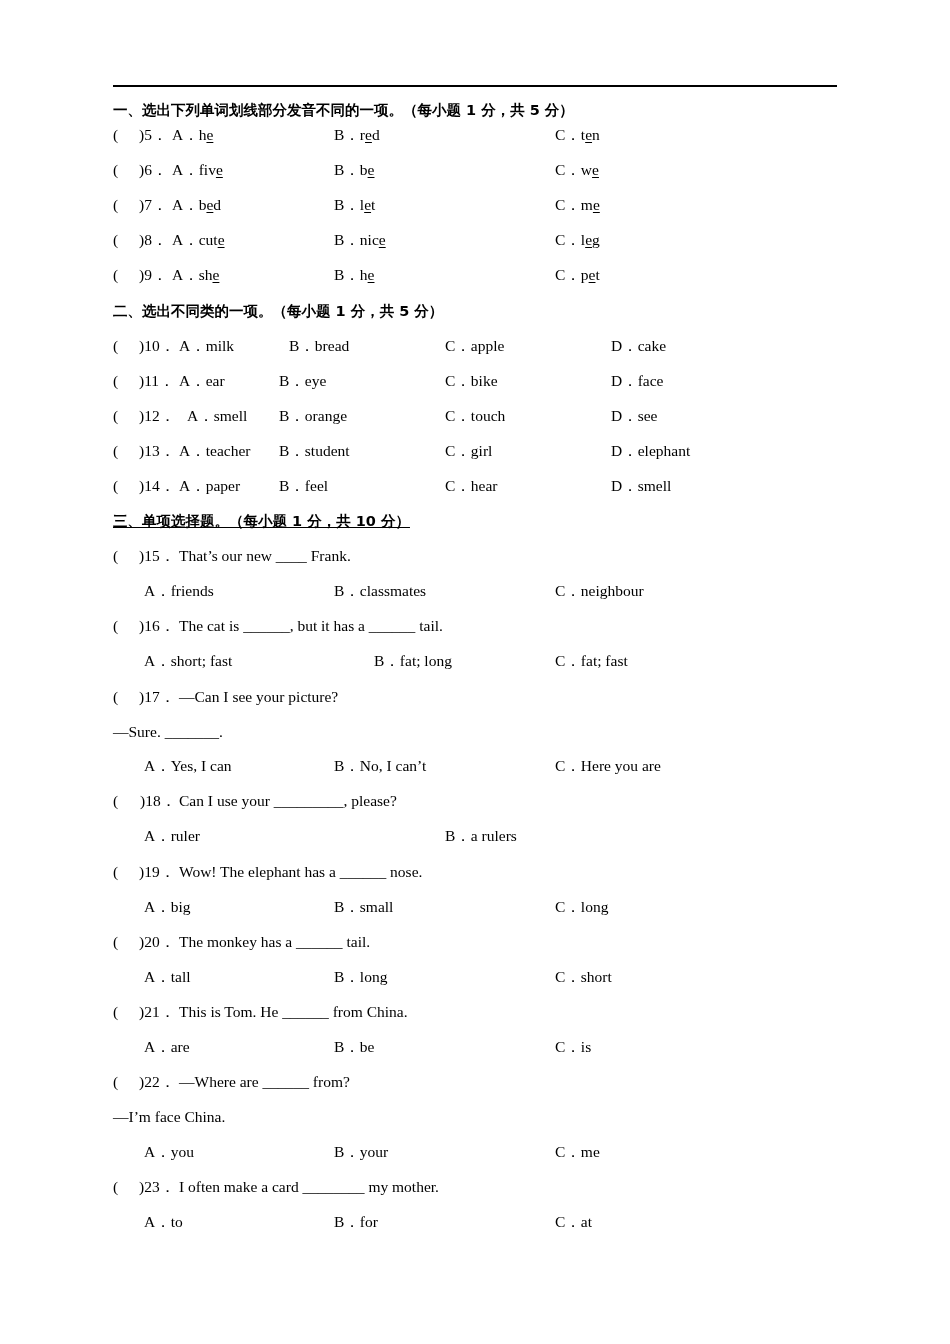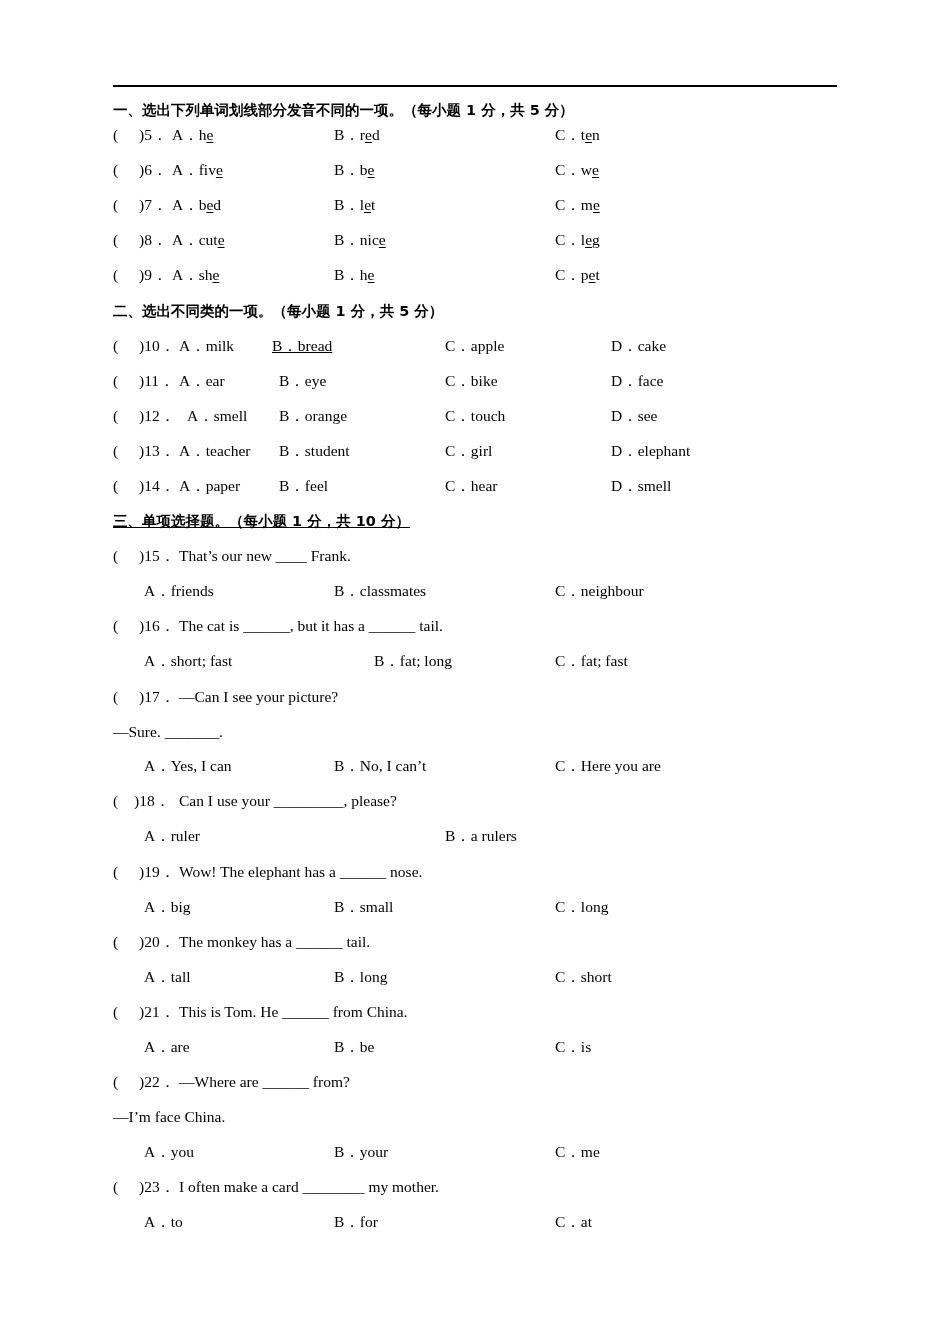--- a/index.html
+++ b/index.html
@@ -67,21 +67,21 @@
     <span class="abs" style="left:555px;"><span>C</span>．<span>p</span><u>e</u><span>t</span></span>
   </div>
 </div>
 
 <div class="line hdr" style="top:300px;left:113px;">二、选出不同类的一项。（每小题 1 分，共 5 分）</div>
 
 <div class="line" style="top:335px;">
   <span class="abs" style="left:113px;">(</span>
   <span class="abs" style="left:139px;">)<span>10</span>．</span>
   <span class="abs" style="left:179px;">A．milk</span>
-  <span class="abs" style="left:272px;text-decoration:underline;">B．bread</span>
+  <span class="abs" style="left:289px;">B．bread</span>
   <span class="abs" style="left:445px;">C．apple</span>
   <span class="abs" style="left:611px;">D．cake</span>
 </div>
 <div class="line" style="top:370px;">
   <span class="abs" style="left:113px;">(</span>
   <span class="abs" style="left:139px;">)<span>11</span>．</span>
   <span class="abs" style="left:179px;">A．ear</span>
   <span class="abs" style="left:279px;">B．eye</span>
   <span class="abs" style="left:445px;">C．bike</span>
   <span class="abs" style="left:611px;">D．face</span>
@@ -142,21 +142,21 @@
 </div>
 <div class="line" style="top:721px;left:113px;">—Sure. _______.</div>
 <div class="line" style="top:755px;">
   <span class="abs" style="left:144px;">A．Yes, I can</span>
   <span class="abs" style="left:334px;">B．No, I can’t</span>
   <span class="abs" style="left:555px;">C．Here you are</span>
 </div>
 
 <div class="line" style="top:790px;">
   <span class="abs" style="left:113px;">(</span>
-  <span class="abs" style="left:134px;">)<span>18</span>．</span>
+  <span class="abs" style="left:140px;">)<span>18</span>．</span>
   <span class="abs" style="left:179px;">Can I use your _________, please?</span>
 </div>
 <div class="line" style="top:825px;">
   <span class="abs" style="left:144px;">A．ruler</span>
   <span class="abs" style="left:445px;">B．a rulers</span>
 </div>
 
 <div class="line" style="top:861px;">
   <span class="abs" style="left:113px;">(</span>
   <span class="abs" style="left:139px;">)<span>19</span>．</span>

